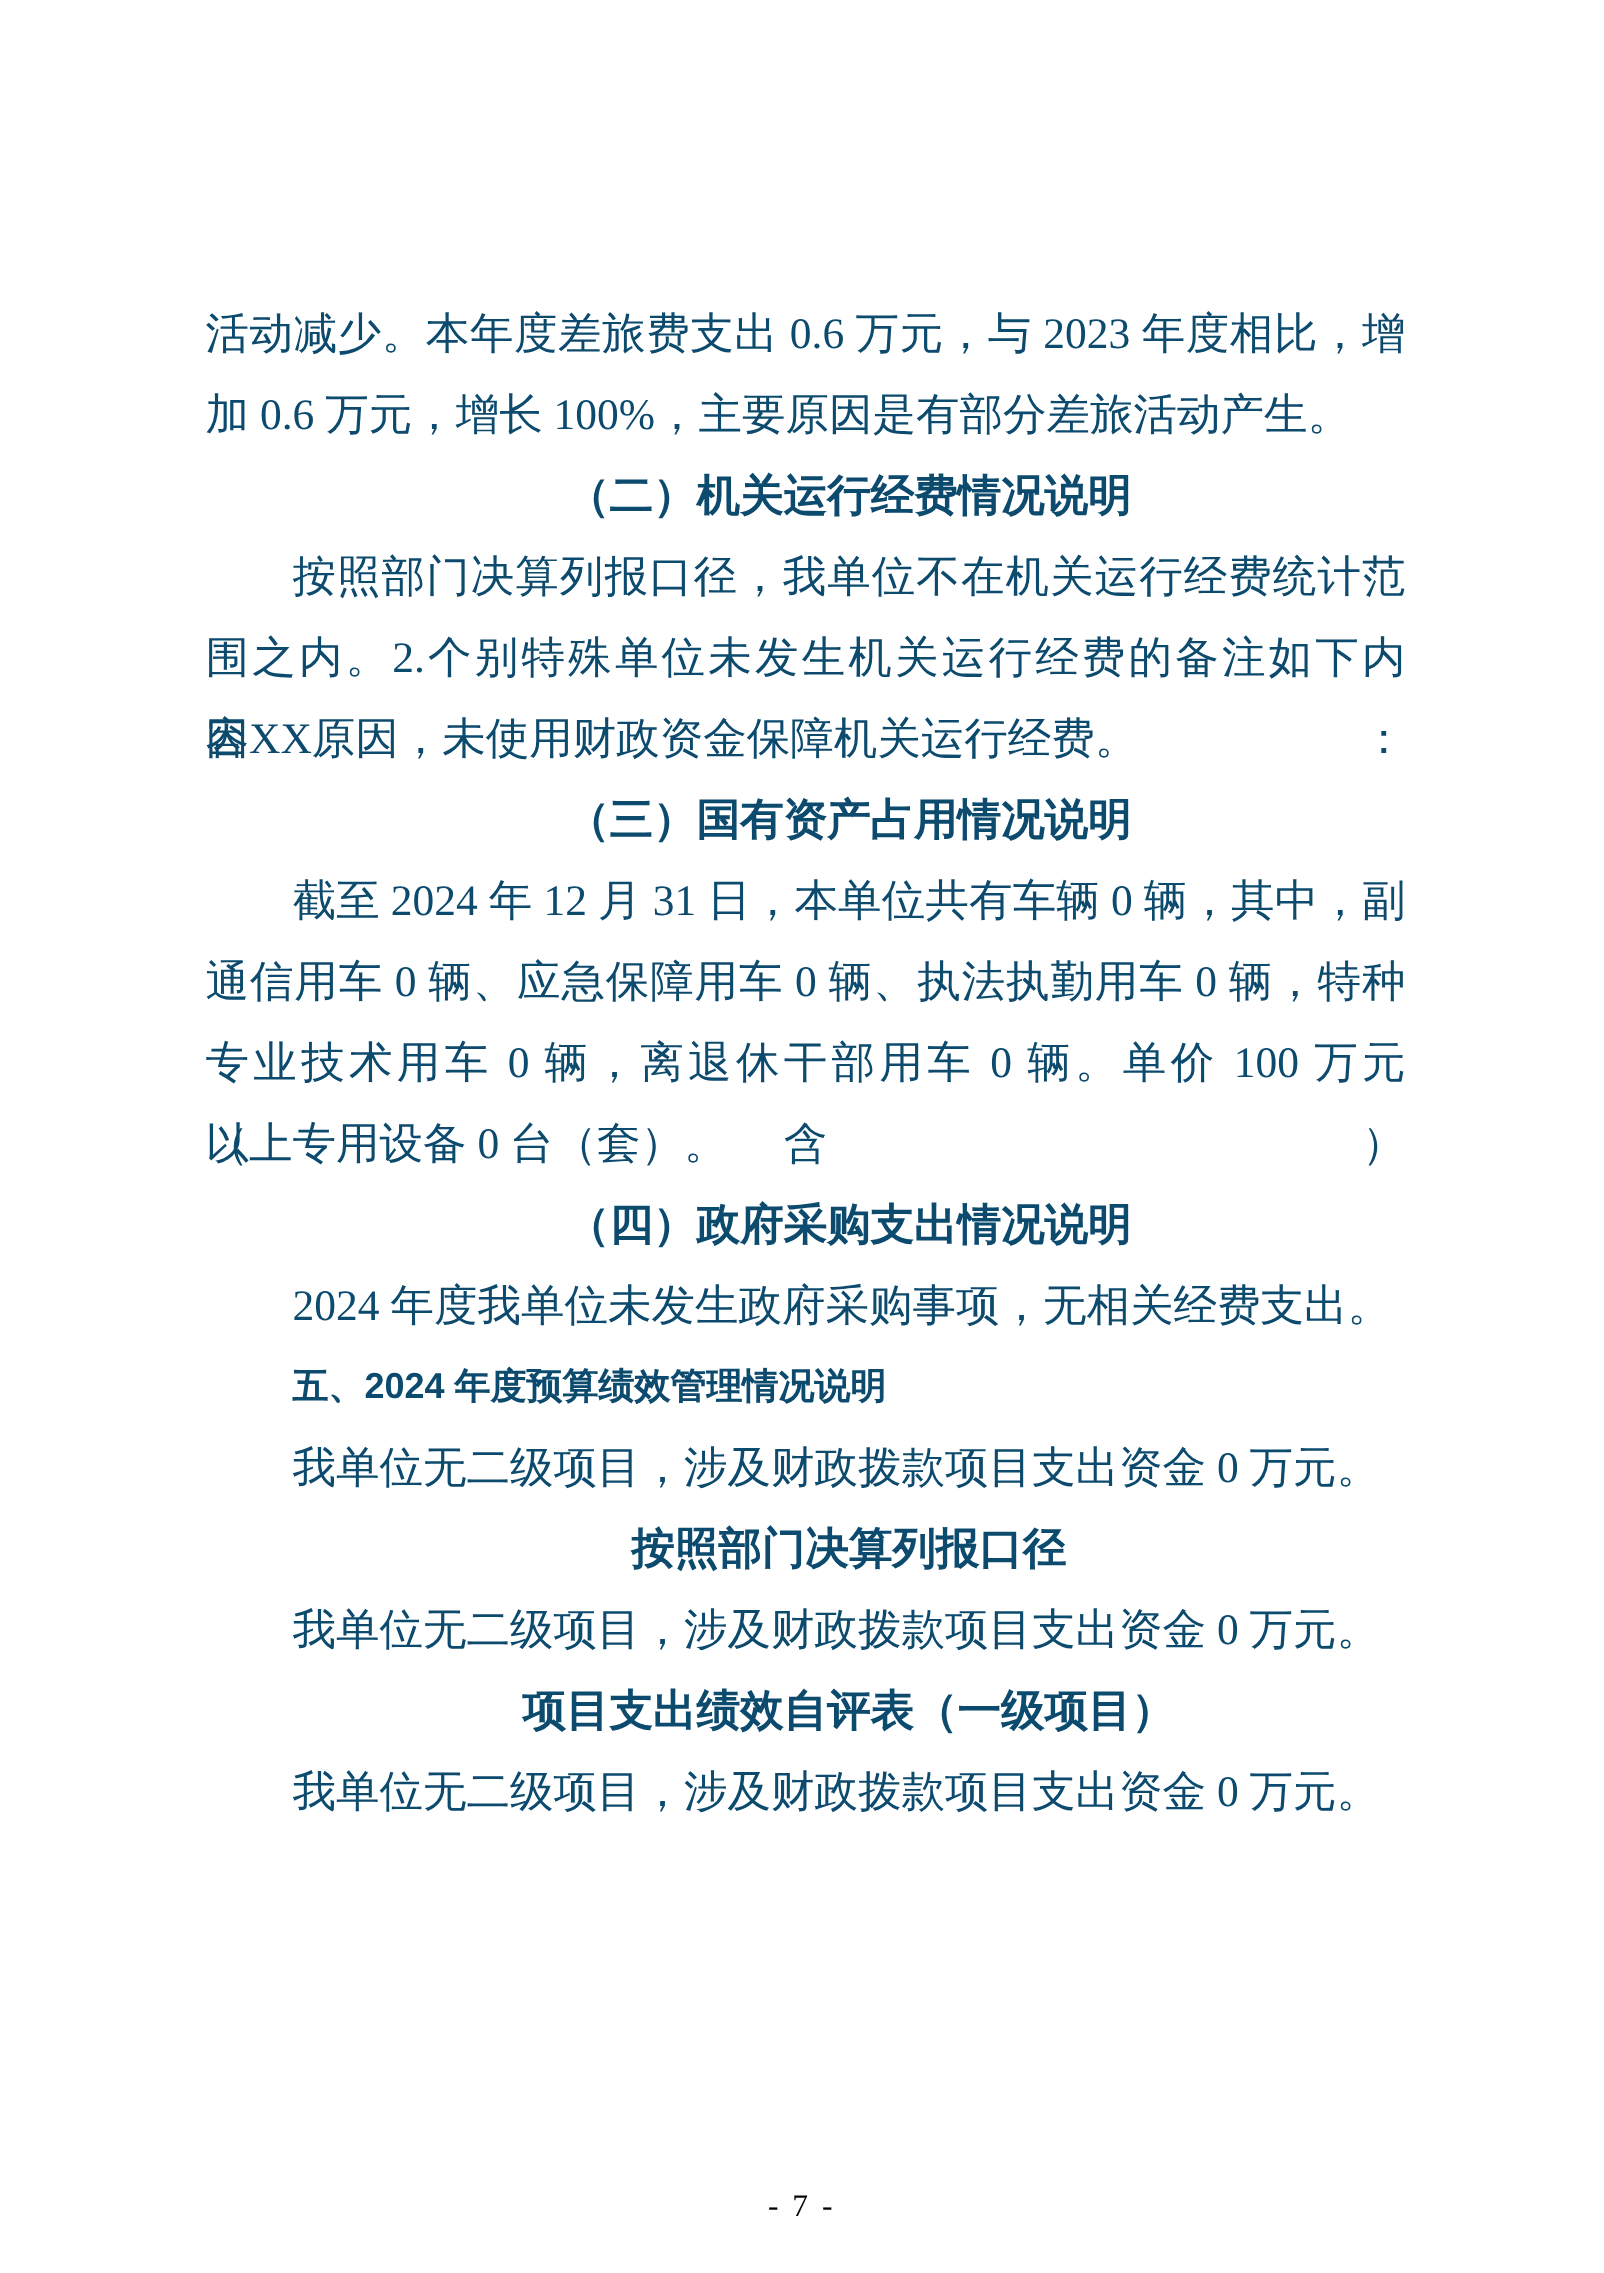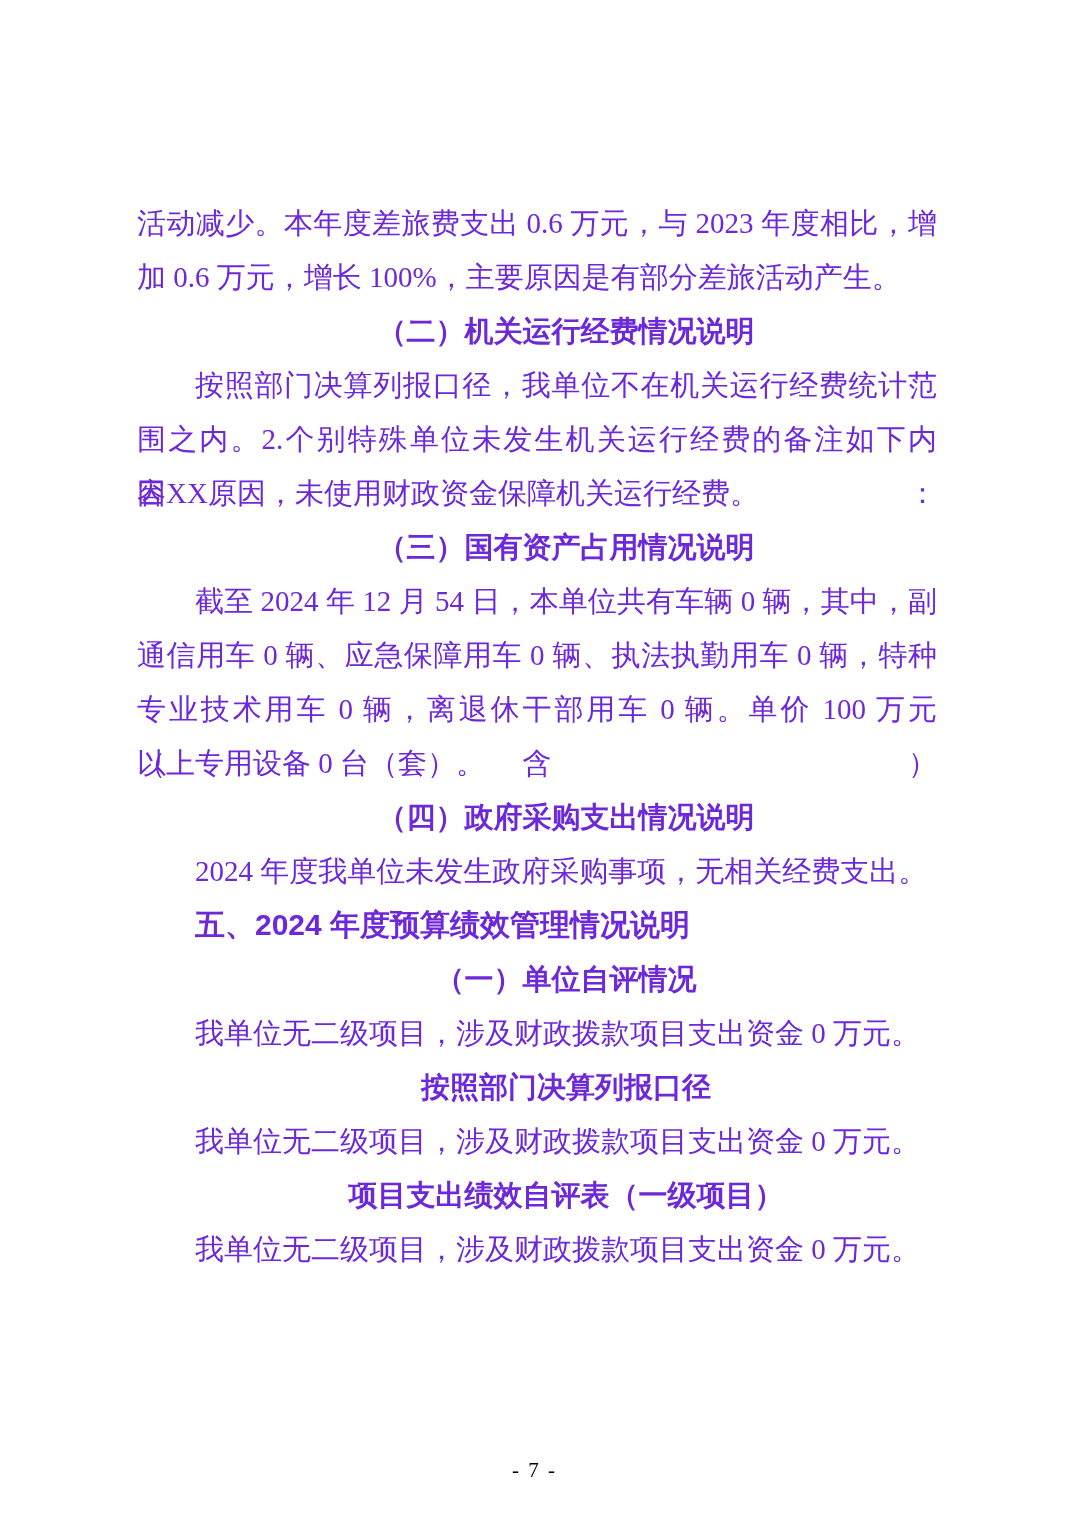--- a/index.html
+++ b/index.html
@@ -17,36 +17,36 @@
     position: absolute;
     left: 137px;
     top: 196px;
     width: 800px;
   }
   .line {
     height: 54px;
     line-height: 54px;
     font-size: 29px;
     white-space: nowrap;
-    color: #6d28d9;
+    color: #0c4a6e;
   }
   .fill {
     white-space: normal;
     text-align: justify;
     text-align-last: justify;
   }
   .indent { padding-left: 58px; }
   .head-kai {
     font-weight: 700;
     font-family: "Liberation Serif", "DejaVu Serif", serif;
     text-align: center;
   }
   .head-hei {
     font-weight: 700;
-    font-size: 30px;
+    font-size: 24px;
     font-family: "Liberation Sans", "DejaVu Sans", sans-serif;
   }
   .footer {
     position: absolute;
     left: 0;
     top: 1458px;
     width: 100%;
     text-align: center;
     font-size: 21px;
     letter-spacing: 2px;
@@ -59,28 +59,27 @@
 
 <div class="page">
   <div class="content">
     <div class="line fill">活动减少。本年度差旅费支出 0.6 万元，与 2023 年度相比，增</div>
     <div class="line">加 0.6 万元，增长 100%，主要原因是有部分差旅活动产生。</div>
     <div class="line head-kai indent">（二）机关运行经费情况说明</div>
     <div class="line fill indent">按照部门决算列报口径，我单位不在机关运行经费统计范</div>
     <div class="line fill">围之内。2.个别特殊单位未发生机关运行经费的备注如下内容：</div>
     <div class="line">因XX原因，未使用财政资金保障机关运行经费。</div>
     <div class="line head-kai indent">（三）国有资产占用情况说明</div>
-    <div class="line fill indent">截至 2024 年 12 月 54 日，本单位共有车辆 0 辆，其中，副</div>
+    <div class="line fill indent">截至 2024 年 12 月 31 日，本单位共有车辆 0 辆，其中，副</div>
     <div class="line fill">通信用车 0 辆、应急保障用车 0 辆、执法执勤用车 0 辆，特种</div>
     <div class="line fill">专业技术用车 0 辆，离退休干部用车 0 辆。单价 100 万元（含）</div>
     <div class="line">以上专用设备 0 台（套）。</div>
     <div class="line head-kai indent">（四）政府采购支出情况说明</div>
     <div class="line indent">2024 年度我单位未发生政府采购事项，无相关经费支出。</div>
     <div class="line head-hei indent">五、2024 年度预算绩效管理情况说明</div>
-    <div class="line head-kai indent">（一）单位自评情况</div>
     <div class="line indent">我单位无二级项目，涉及财政拨款项目支出资金 0 万元。</div>
     <div class="line head-kai indent">按照部门决算列报口径</div>
     <div class="line indent">我单位无二级项目，涉及财政拨款项目支出资金 0 万元。</div>
     <div class="line head-kai indent">项目支出绩效自评表（一级项目）</div>
     <div class="line indent">我单位无二级项目，涉及财政拨款项目支出资金 0 万元。</div>
   </div>
   <div class="footer">- 7 -</div>
 </div>
 
 </body></html>

